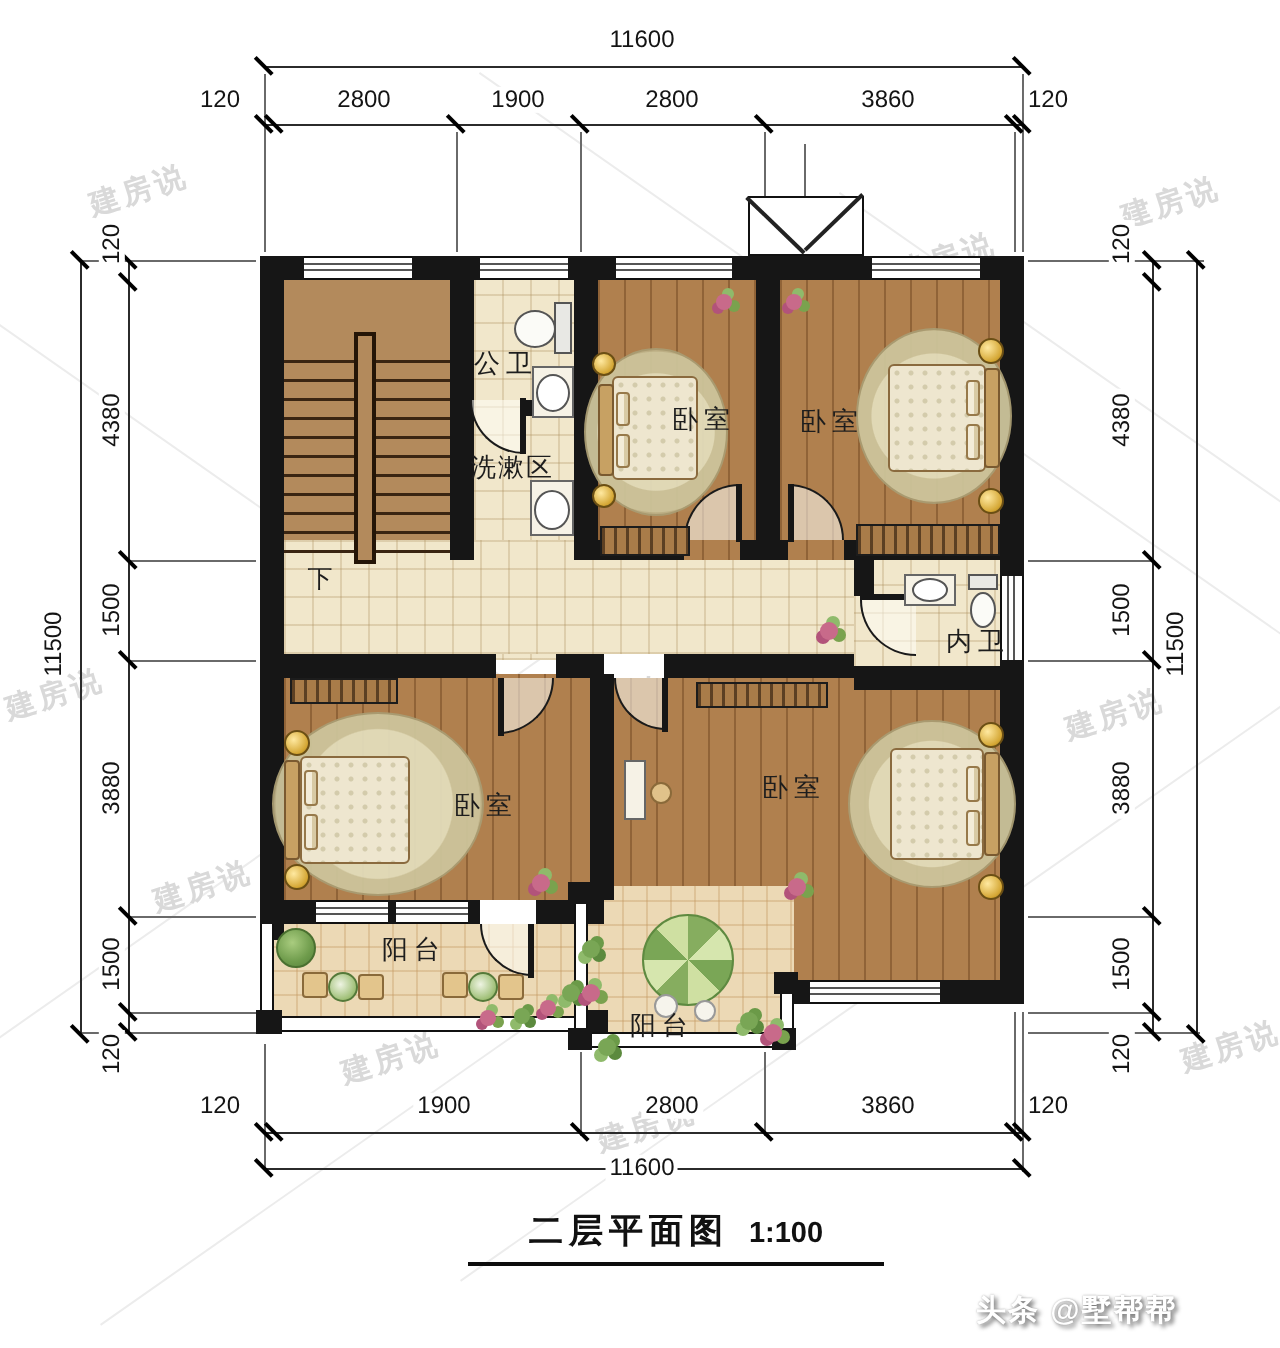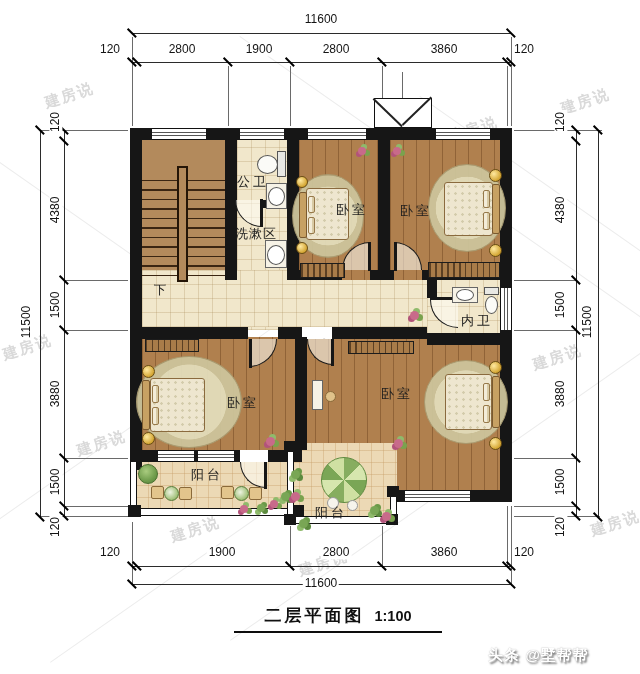--- a/index.html
+++ b/index.html
@@ -330,21 +330,21 @@
 
 <div class="a bay" style="left:374px;top:98px;width:58px;height:30px;"></div>
 <div class="a bln" style="left:374px;top:98px;width:40px;height:1.5px;transform:rotate(44deg);"></div>
 <div class="a bln" style="left:432px;top:98px;width:40px;height:1.5px;transform:rotate(136deg);"></div>
 
 <span class="a rl" style="left:160px;top:290px;font-size:12.5px;letter-spacing:0;">下</span>
 <span class="a rl" style="left:253px;top:182px;">公卫</span>
 <span class="a rl" style="left:256px;top:234px;letter-spacing:1px;">洗漱区</span>
 <span class="a rl" style="left:352px;top:210px;">卧室</span>
 <span class="a rl" style="left:416px;top:211px;">卧室</span>
-<span class="a rl" style="left:477px;top:321px;">内卫</span>
+<span class="a rl" style="left:489px;top:321px;">内卫</span>
 <span class="a rl" style="left:243px;top:403px;">卧室</span>
 <span class="a rl" style="left:397px;top:394px;">卧室</span>
 <span class="a rl" style="left:207px;top:475px;">阳台</span>
 <span class="a rl" style="left:331px;top:513px;">阳台</span>
 
 <div class="a titlew" style="left:234px;top:604px;width:208px;">
   <span class="tmain">二层平面图</span><span class="tscale">1:100</span>
 </div>
 <span class="a credit" style="left:488px;top:646px;">头条 @墅帮帮</span>
 

